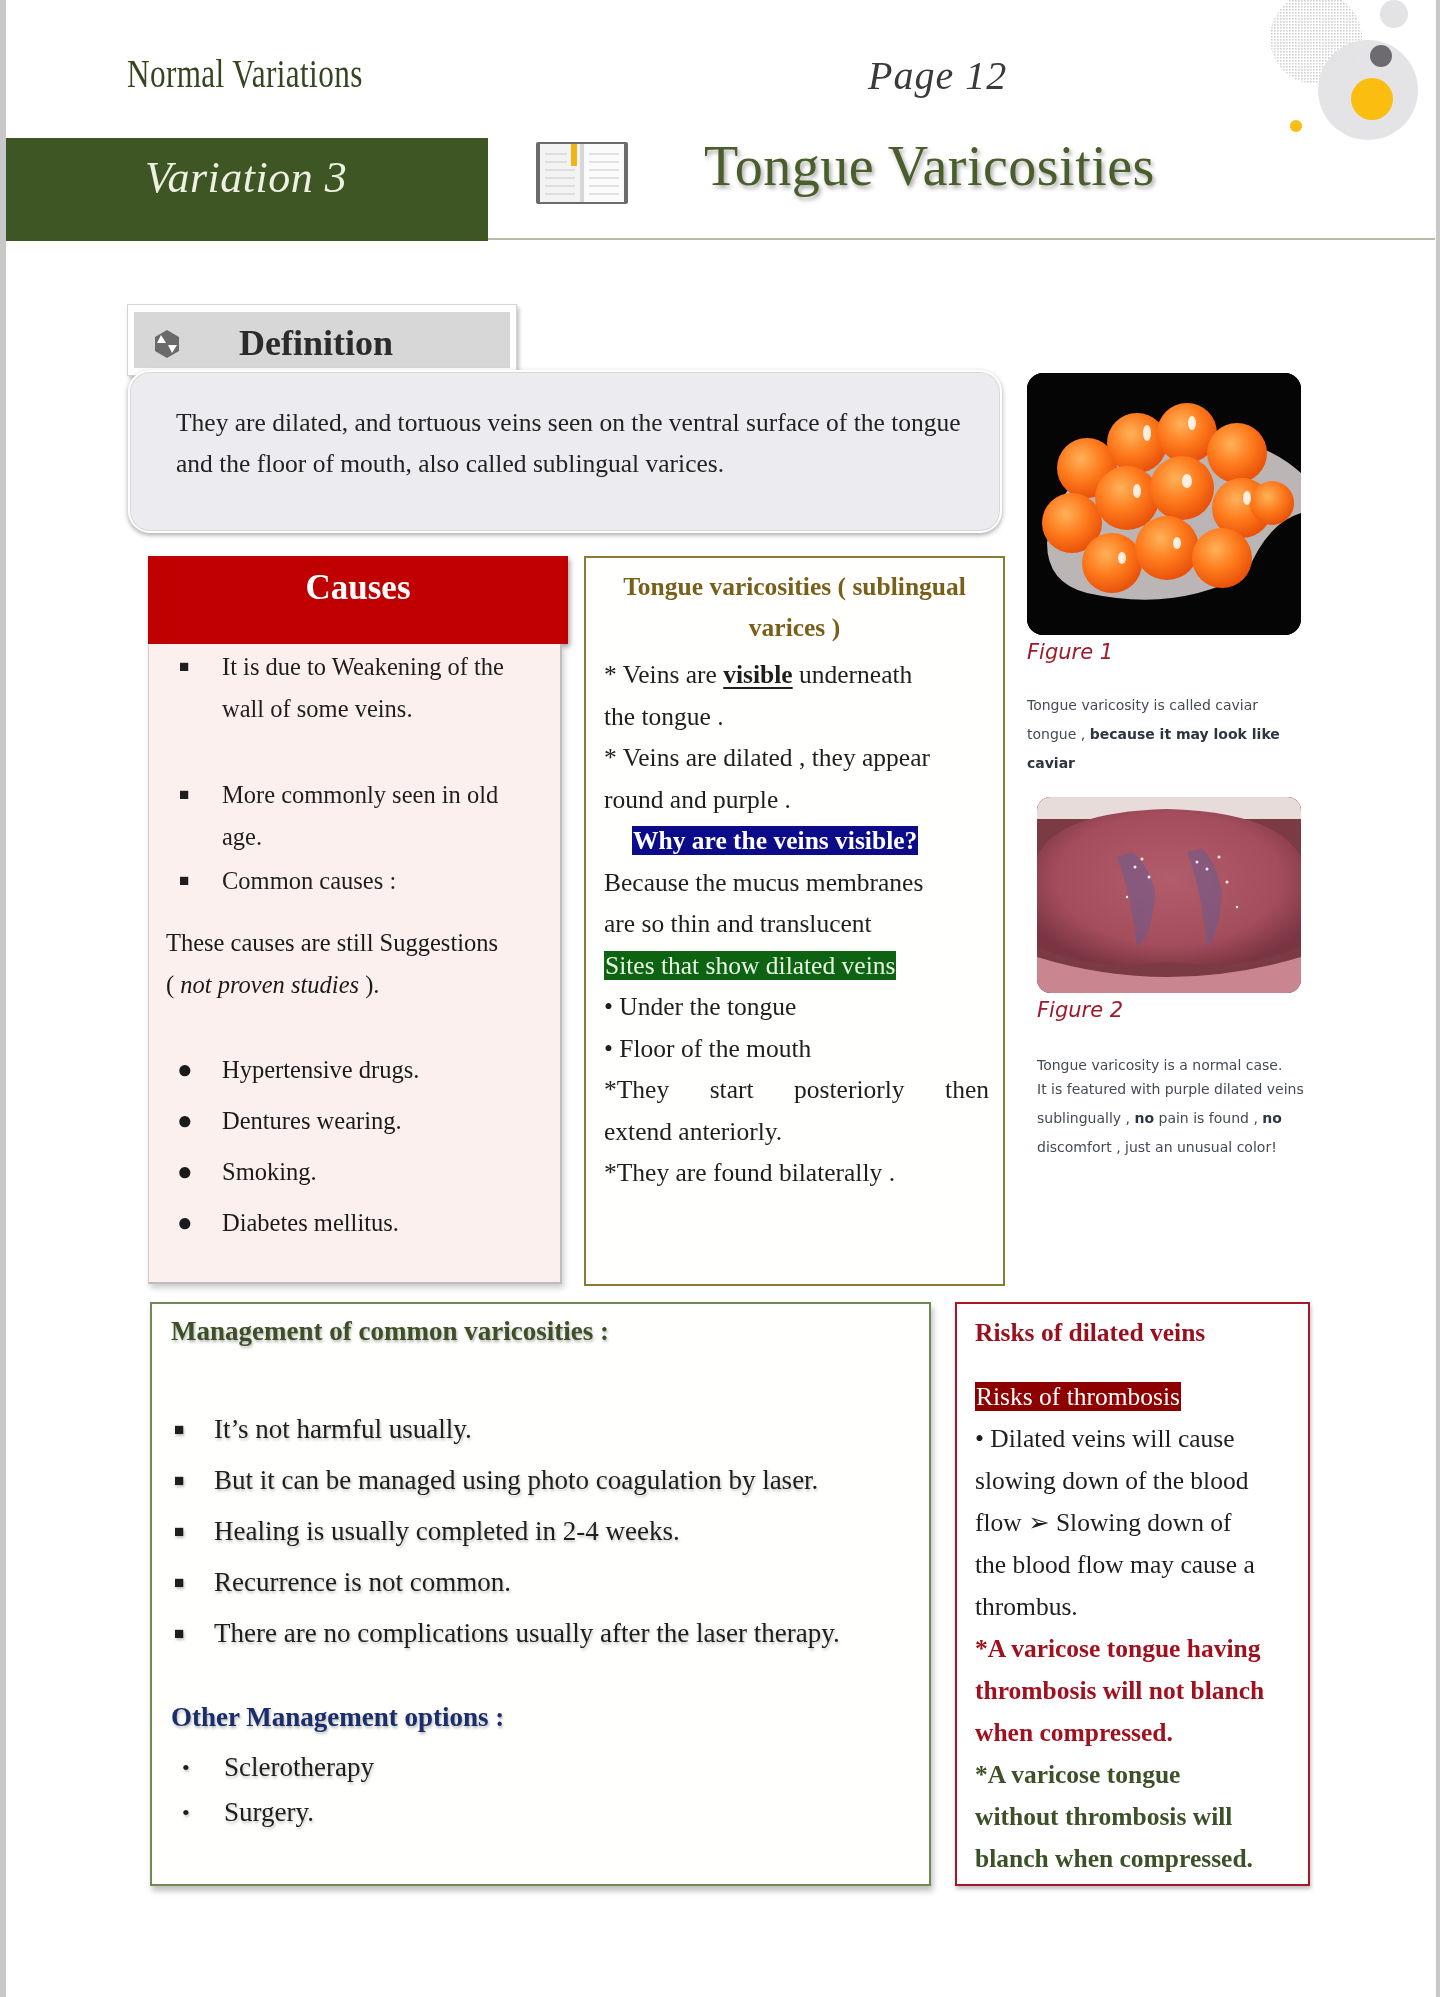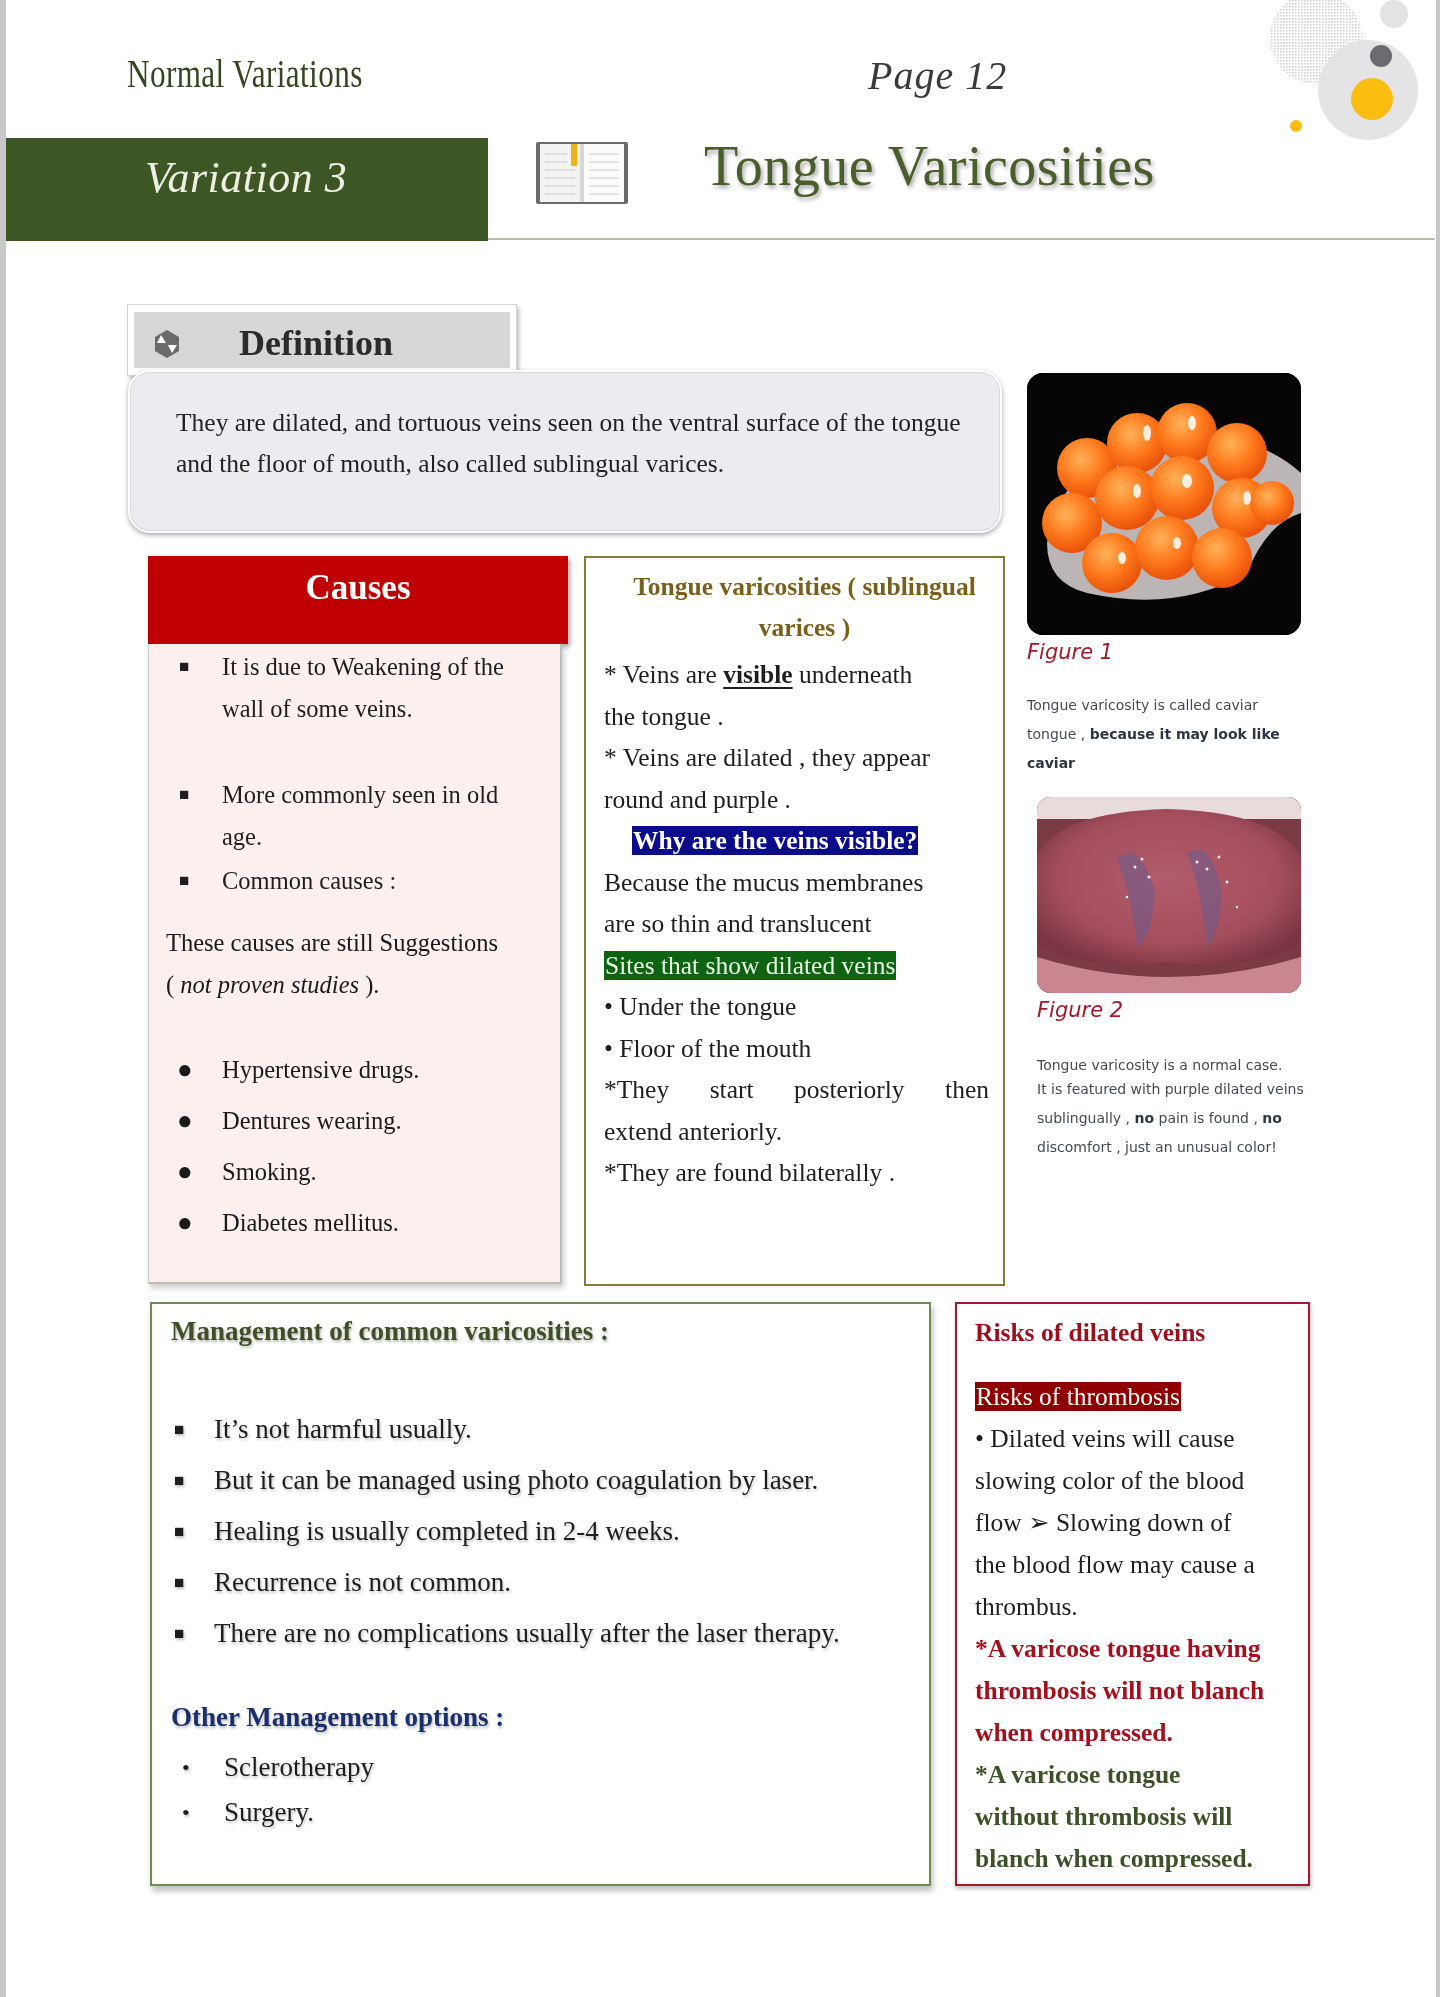--- a/index.html
+++ b/index.html
@@ -34,21 +34,21 @@
   .c-item { position: absolute; left: 0; width: 400px; font-size: 24.5px; line-height: 42px; color: #1e1e1e; }
   .c-item .bul { position: absolute; left: 30px; top: 0; font-size: 17px; }
   .c-item .txt { position: absolute; left: 73px; width: 320px; }
   .c-note { position: absolute; left: 17px; width: 390px; font-size: 24.5px; line-height: 42px; }
   .c-dot { position: absolute; left: 0; font-size: 24.5px; line-height: 42px; }
   .c-dot .bul { position: absolute; left: 28px; font-size: 26px; }
   .c-dot .txt { position: absolute; left: 73px; white-space: nowrap; }
 
   
   .mid { left: 584px; top: 556px; width: 421px; height: 730px; border: 2px solid #8a7a35; box-sizing: border-box; background: #fffffe; }
-  .mid-title { position: absolute; left: 20px; top: 8px; width: 397px; text-align: center; font-size: 25.5px; line-height: 41px; font-weight: bold; color: #7a5f1b; }
+  .mid-title { position: absolute; left: 10px; top: 8px; width: 397px; text-align: center; font-size: 25.5px; line-height: 41px; font-weight: bold; color: #7a5f1b; }
   .mid-lines { position: absolute; left: 18px; top: 96px; width: 385px; font-size: 25.5px; line-height: 41.5px; color: #1e1e1e; }
   .mid-lines .ln { display: block; height: 41.5px; white-space: nowrap; }
   .hl-blue { background: #0c0c8a; color: #ffffff; font-weight: bold; padding: 0 1px; margin-left: 28px; }
   .hl-green { background: #0d6312; color: #e9f6e4; padding: 0 1px; }
   .ul-bold { font-weight: bold; text-decoration: underline; text-decoration-thickness: 2px; text-underline-offset: 4px; }
   .justify-line { display: flex !important; justify-content: space-between; width: 385px; }
 
   
   .fig1 { left: 1027px; top: 373px; width: 274px; height: 262px; border-radius: 16px; overflow: hidden; background: #050505; }
   .fig2 { left: 1037px; top: 797px; width: 264px; height: 196px; border-radius: 14px; overflow: hidden; background: #8f4a55; }
@@ -307,21 +307,21 @@
       <span class="bul">•</span>
       <span class="txt">Surgery.</span>
     </div>
 </div>
 
 <div class="abs risks">
   <div class="risks-title">Risks of dilated veins</div>
   <div class="risks-lines">
     <span class="ln"><span class="hl-red">Risks of thrombosis</span></span>
     <span class="ln">• Dilated veins will cause</span>
-    <span class="ln">slowing color of the blood</span>
+    <span class="ln">slowing down of the blood</span>
     <span class="ln"><span>flow </span><span>➢</span><span> Slowing down of</span></span>
     <span class="ln">the blood flow may cause a</span>
     <span class="ln">thrombus.</span>
     <span class="ln red-bold">*A varicose tongue having</span>
     <span class="ln red-bold">thrombosis will not blanch</span>
     <span class="ln red-bold">when compressed.</span>
     <span class="ln green-bold">*A varicose tongue</span>
     <span class="ln green-bold">without thrombosis will</span>
     <span class="ln green-bold">blanch when compressed.</span>
   </div>

